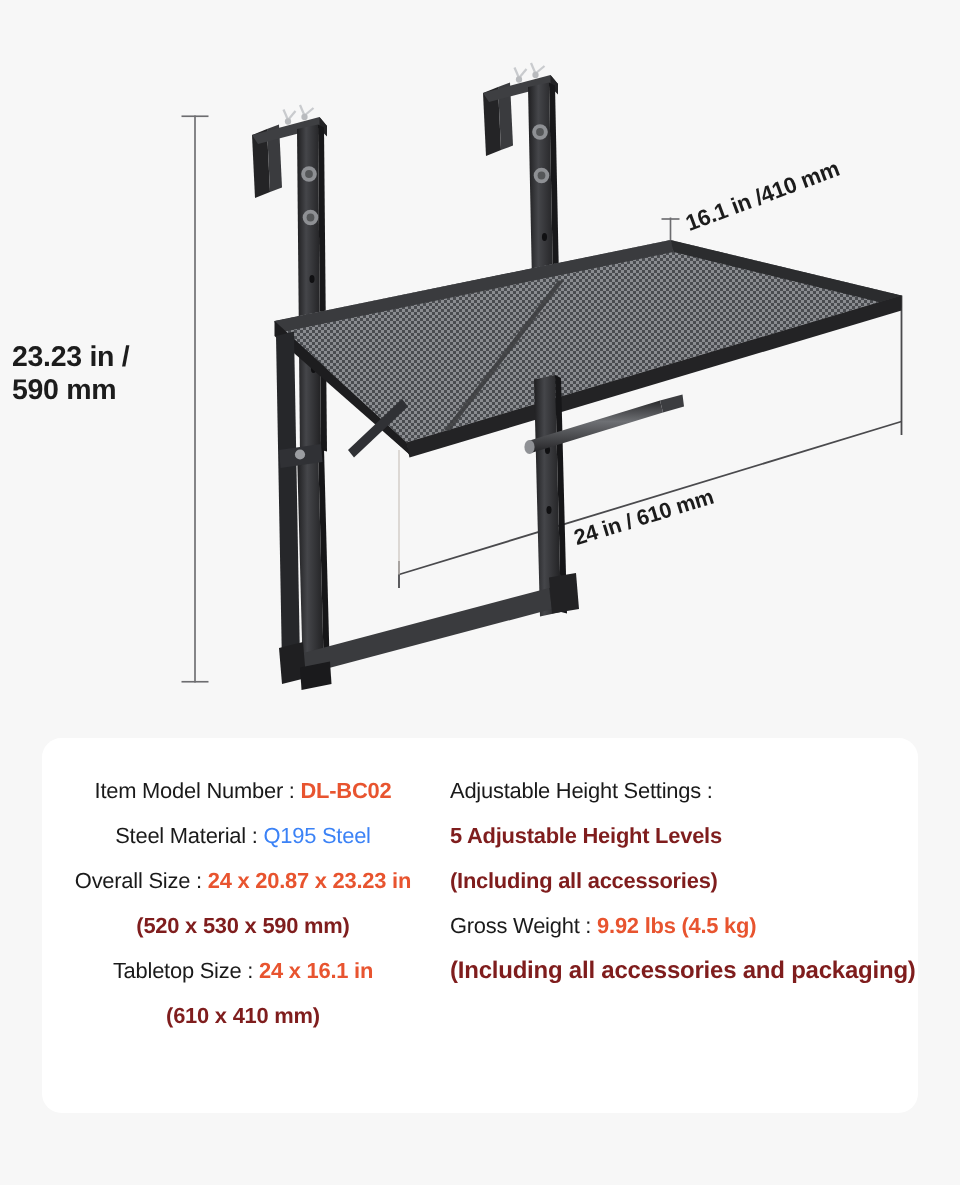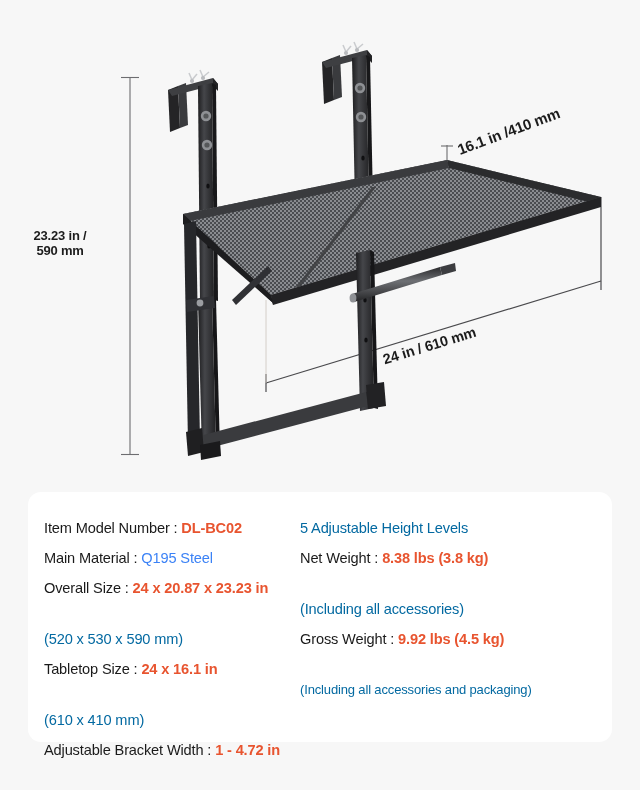--- a/index.html
+++ b/index.html
@@ -26,22 +26,22 @@
     position:absolute;
     font-weight:bold;
     color:#1c1c1c;
     line-height:1.18;
     white-space:nowrap;
     letter-spacing:-0.2px;
   }
   #dim-height-label {
     left:8px; top:228px;
     width:104px;
-    font-size:13px;
-    text-align:center;
+    font-size:19px;
+    text-align:left;
   }
   #dim-depth-label {
     left:455px; top:142px;
     font-size:15px;
     transform:rotate(-20.5deg);
     transform-origin:left top;
   }
   #dim-width-label {
     left:381px; top:352px;
     font-size:14.5px;
@@ -54,36 +54,36 @@
     position:absolute;
     left:28px; top:492px;
     width:584px; height:250px;
     background:#ffffff;
     border-radius:13px;
   }
   .spec-col {
     position:absolute;
     top:0;
   }
-  #spec-col-left  { left:16px;  width:268px; }
+  #spec-col-left  { left:0;  width:268px;text-align:center; }
   #spec-col-right { left:272px; width:312px; }
 
   .spec-line {
     height:30px;
     line-height:30px;
     font-size:14.6px;
     color:#1a1a1a;
     white-space:nowrap;
     letter-spacing:-0.15px;
   }
   .spec-line .lbl { color:#1a1a1a; font-weight:normal; }
   .spec-line .val { color:#e8542f; font-weight:bold; }
   .spec-line .val-light { color:#3b82f6; font-weight:normal; }
-  .spec-line.cont { color:#0369a1; font-weight:normal;margin-top:21px; }
-  .spec-line.cont-small { font-size:13px; }
+  .spec-line.cont { color:#7f1d1d; font-weight:bold; }
+  .spec-line.cont-small { font-size:16px; }
 </style>
 </head>
 <body>
 
 <div id="product-figure">
 
   <svg id="product-svg" viewBox="0 0 640 492">
     <defs>
       <pattern id="meshPattern" width="4" height="4" patternUnits="userSpaceOnUse">
         <rect width="4" height="4" fill="#8a8c90"></rect>
@@ -231,27 +231,26 @@
     <span>23.23 in /</span><br>
     <span>590 mm</span>
   </div>
   <div class="dim-label" id="dim-depth-label">16.1 in /410 mm</div>
   <div class="dim-label" id="dim-width-label">24 in / 610 mm</div>
 </div>
 
 <div id="spec-card">
   <div class="spec-col" id="spec-col-left">
       <div class="spec-line" style="margin-top: 21px;"><span class="lbl">Item Model Number : </span><span class="val">DL-BC02</span></div>
-      <div class="spec-line"><span class="lbl">Main Material : </span><span class="val-light">Q195 Steel</span></div>
+      <div class="spec-line"><span class="lbl">Steel Material : </span><span class="val-light">Q195 Steel</span></div>
       <div class="spec-line"><span class="lbl">Overall Size : </span><span class="val">24 x 20.87 x 23.23 in</span></div>
       <div class="spec-line cont"><span>(520 x 530 x 590 mm)</span></div>
       <div class="spec-line"><span class="lbl">Tabletop Size : </span><span class="val">24 x 16.1 in</span></div>
       <div class="spec-line cont"><span>(610 x 410 mm)</span></div>
-      <div class="spec-line"><span class="lbl">Adjustable Bracket Width : </span><span class="val">1 - 4.72 in</span></div>
     </div>
   <div class="spec-col" id="spec-col-right">
+      <div class="spec-line" style="margin-top: 21px;"><span class="lbl">Adjustable Height Settings :</span></div>
       <div class="spec-line cont"><span>5 Adjustable Height Levels</span></div>
-      <div class="spec-line"><span class="lbl">Net Weight : </span><span class="val">8.38 lbs (3.8 kg)</span></div>
       <div class="spec-line cont"><span>(Including all accessories)</span></div>
       <div class="spec-line"><span class="lbl">Gross Weight : </span><span class="val">9.92 lbs (4.5 kg)</span></div>
       <div class="spec-line cont cont-small"><span>(Including all accessories and packaging)</span></div>
     </div>
 </div>
 
 </body></html>

